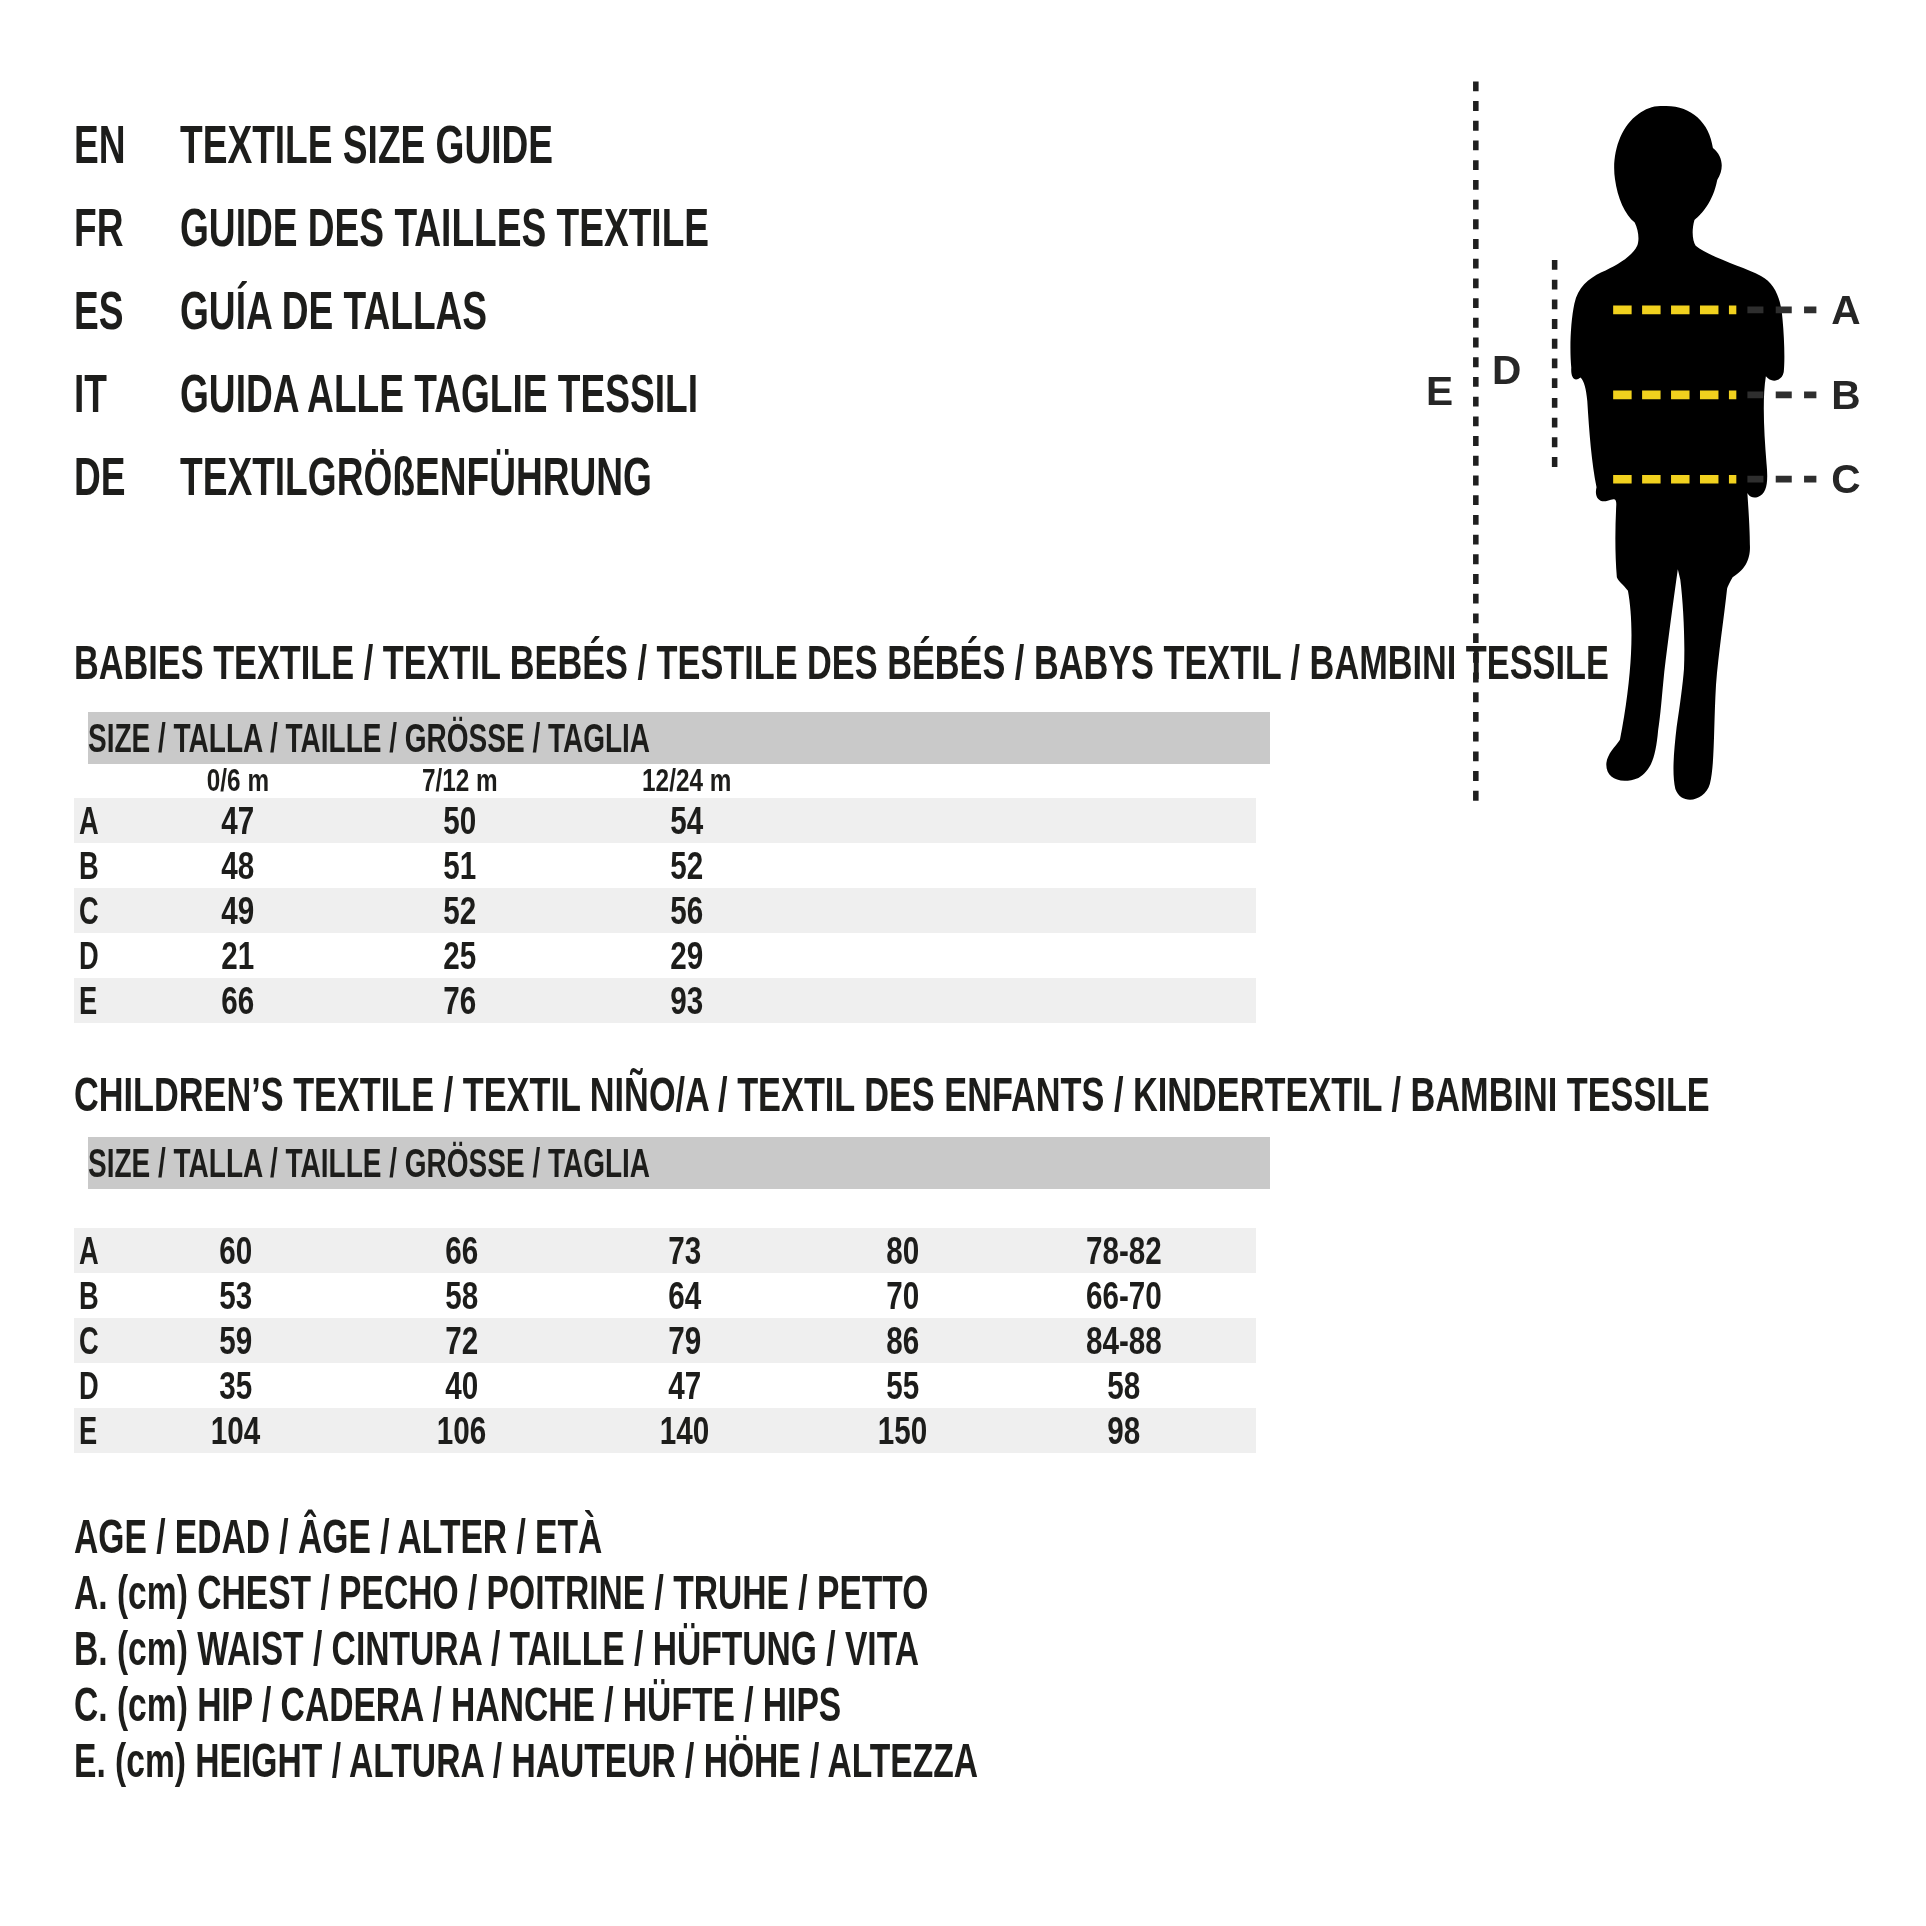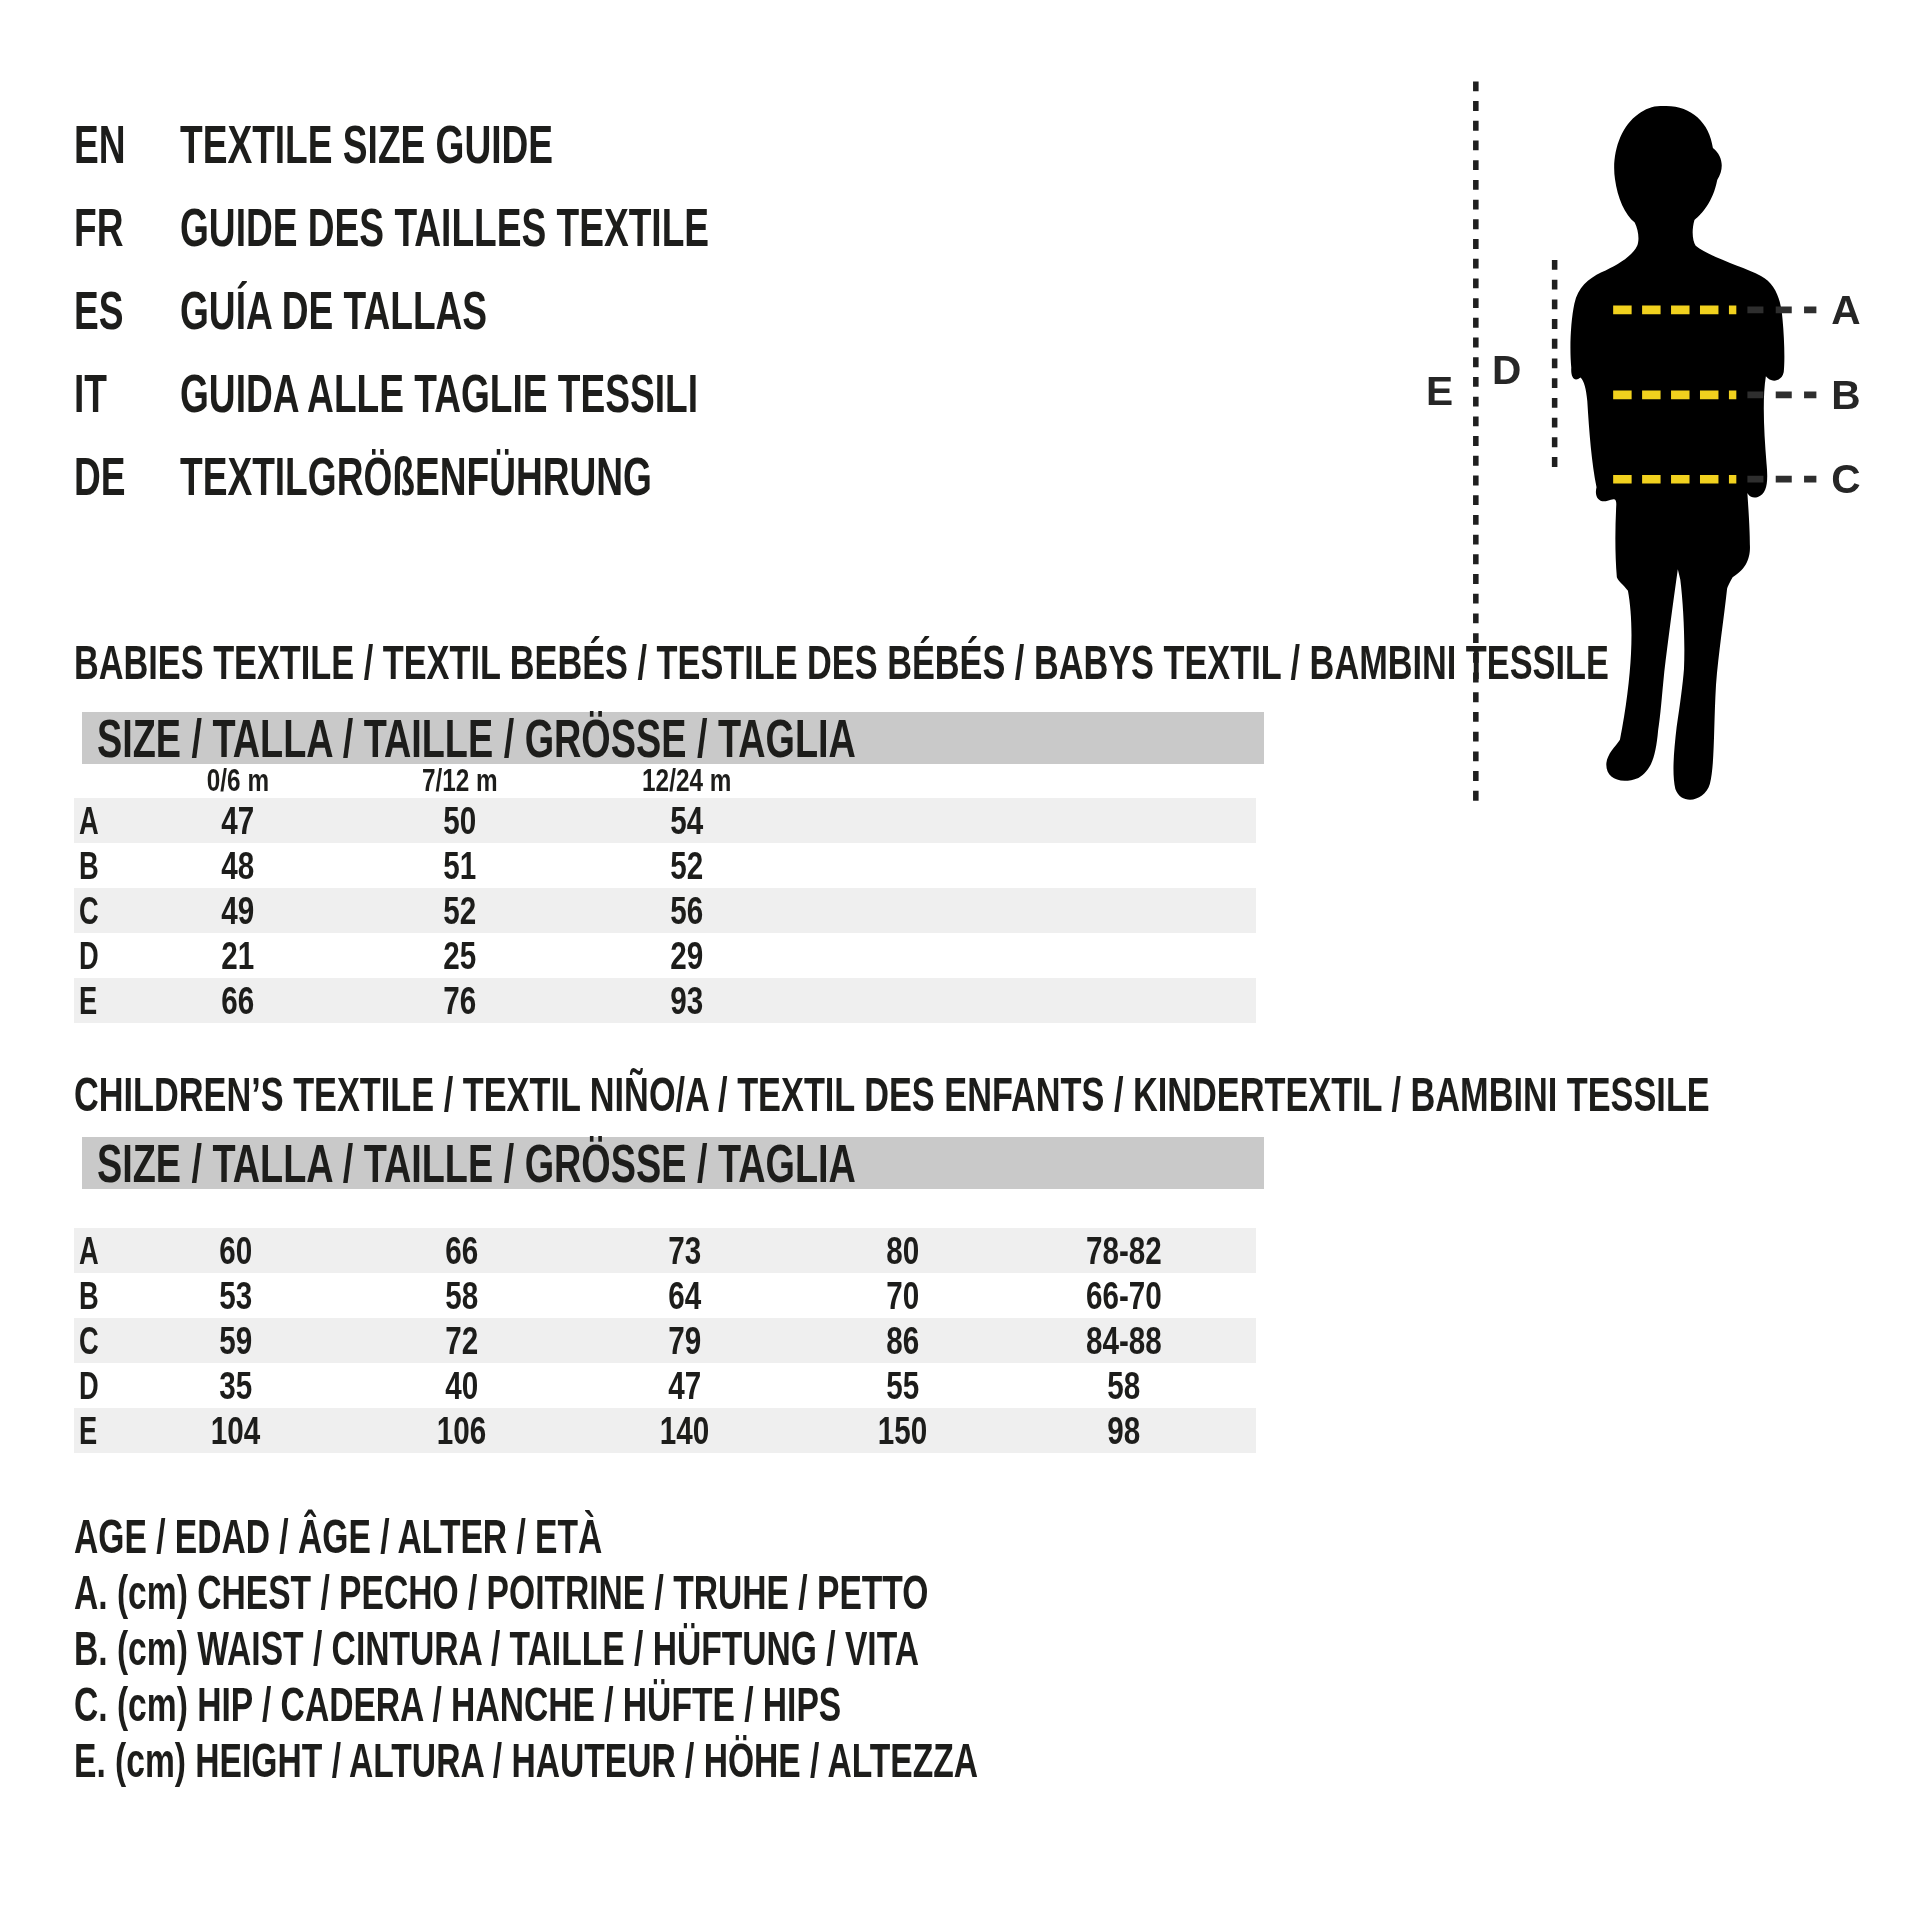--- a/index.html
+++ b/index.html
@@ -20,22 +20,22 @@
 
   
   .figure{position:absolute;left:1405px;top:74px;width:521px;height:739px;}
 
   
   .sec-title{position:absolute;left:74px;height:52px;line-height:52px;font-size:49px;}
   .babies-title{top:636px;}
   .children-title{top:1068px;}
 
   
-  .size-bar{position:absolute;left:82px;width:1182px;height:52px;background:#c9c9c9;
-    display:flex;align-items:center;padding-left:15px;box-sizing:border-box;font-size:54px;}
+  .size-bar{position:absolute;left:88px;width:1182px;height:52px;background:#c9c9c9;
+    display:flex;align-items:center;padding-left:0;box-sizing:border-box;font-size:40px;}
   .babies-bar{top:712px;}
   .children-bar{top:1137px;}
 
   
   .trow{position:absolute;left:74px;width:1182px;}
   .trow.stripe{background:#efefef;}
   .colhead{font-size:32px;}
   .drow{height:45px;line-height:45px;font-size:39px;}
   .babies-colhead{top:763px;height:35px;line-height:35px;}
   .children-colhead{top:1241px;height:30px;line-height:38px;}

